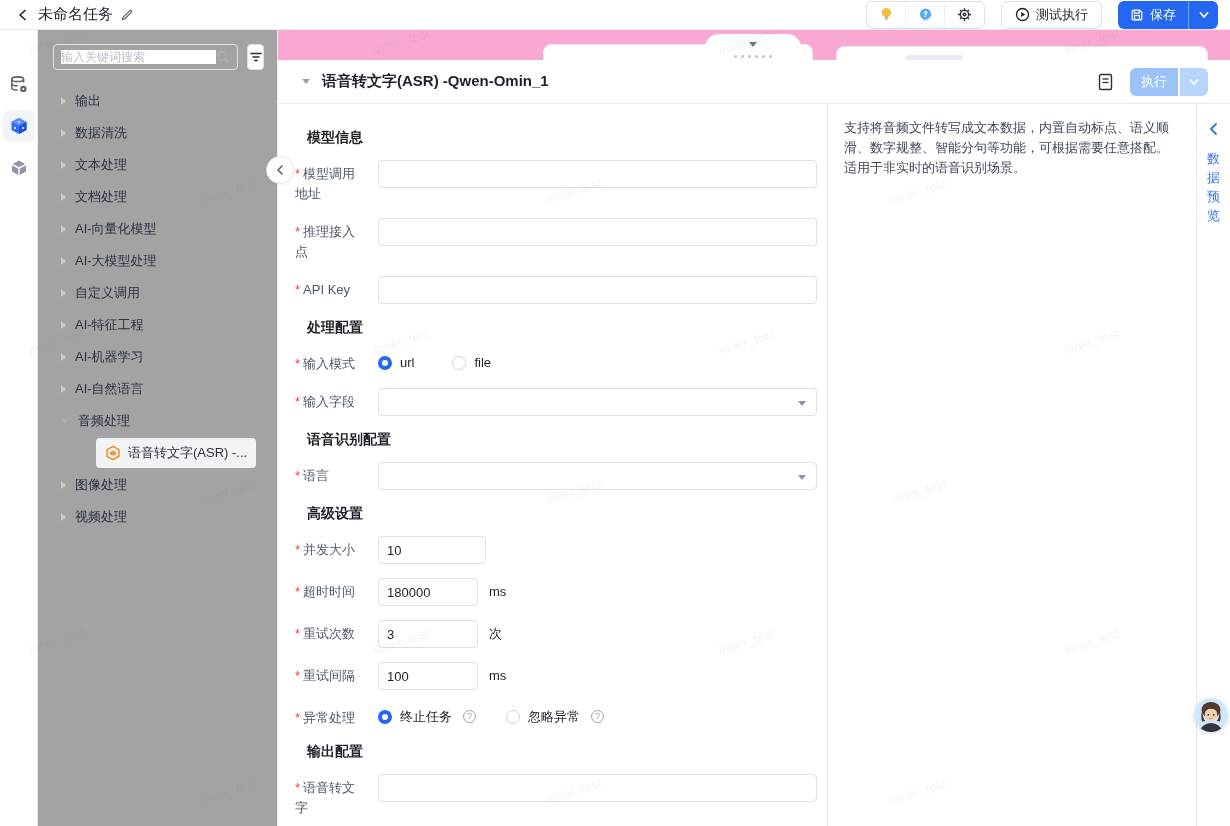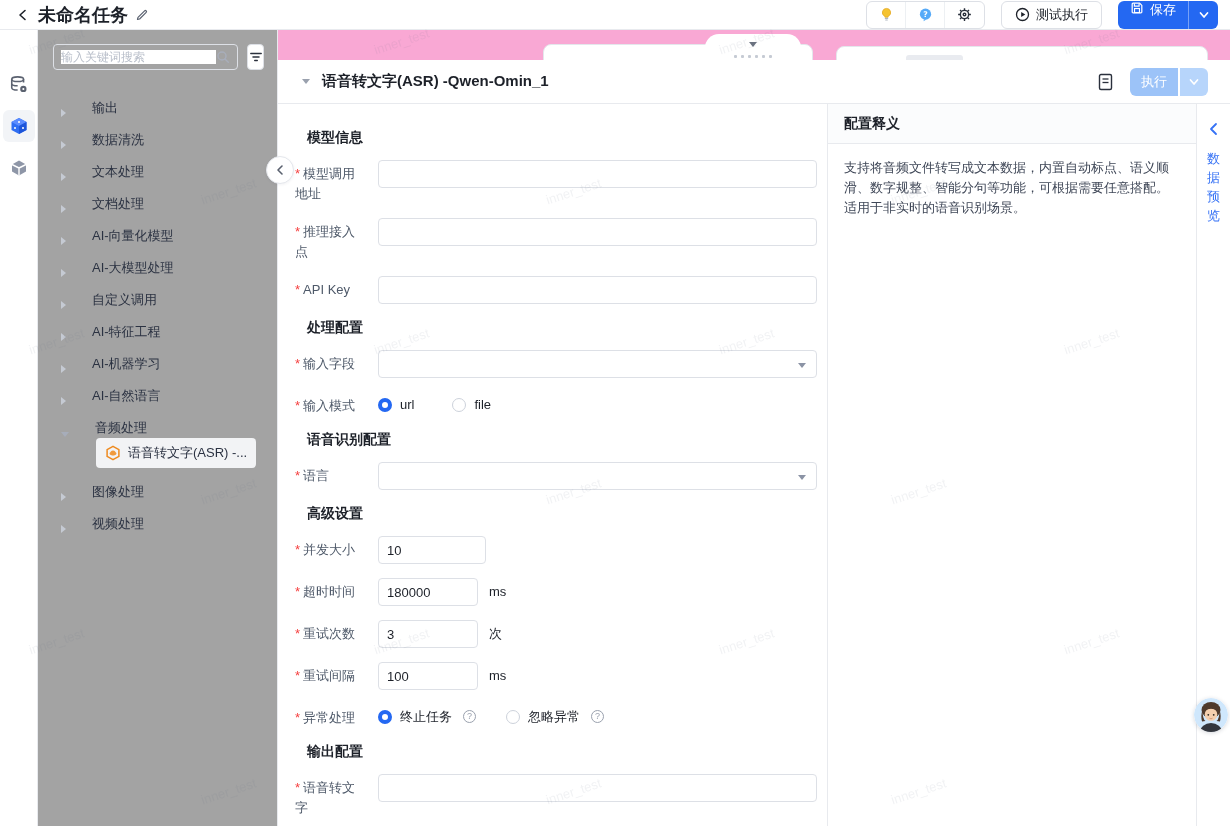--- a/index.html
+++ b/index.html
@@ -6,47 +6,47 @@
     --border:#e8eaee; --border2:#dde0e6; --txt:#1d2129; --label:#4e5969; --muted:#8a919f;
   }
   *{box-sizing:border-box;margin:0;padding:0}
   html,body{width:1230px;height:826px;overflow:hidden;background:#fff;
     font-family:"Liberation Sans","DejaVu Sans",sans-serif;color:var(--txt);}
   .app{position:relative;width:1230px;height:826px;}
 
   
   .hdr{height:30px;display:flex;align-items:center;padding:0 12px;border-bottom:1px solid var(--border);background:#fff;position:relative;z-index:12;}
   .hdr-back{width:22px;height:22px;display:flex;align-items:center;justify-content:center;cursor:pointer}
-  .hdr-title{font-size:18px;font-weight:700;margin:0 4px 0 4px;}
+  .hdr-title{font-size:15px;font-weight:400;margin:0 4px 0 4px;}
   .hdr-edit{width:20px;height:20px;display:flex;align-items:center;justify-content:center;cursor:pointer}
   .hdr-right{margin-left:auto;display:flex;align-items:center;gap:16px;}
   .icon-group{display:flex;height:28px;border:1px solid var(--border2);border-radius:6px;background:#fff;overflow:hidden}
   .icon-cell{width:39px;display:flex;align-items:center;justify-content:center;border-right:1px solid #edf0f3;cursor:pointer}
   .icon-cell:last-child{border-right:none}
   .btn-test{height:28px;display:flex;align-items:center;gap:6px;padding:0 13px;border:1px solid var(--border2);border-radius:6px;background:#fff;font-size:13px;cursor:pointer}
   .btn-save-wrap{display:flex;height:28px;border-radius:6px;overflow:hidden}
-  .btn-save{display:flex;gap:6px;padding:0 12px;background:#2468f2;color:#fff;font-size:13px;cursor:pointer}
+  .btn-save{display:flex;align-items:center;gap:6px;padding:0 12px;background:#2468f2;color:#fff;font-size:13px;cursor:pointer}
   .btn-save-caret{width:30px;display:flex;align-items:center;justify-content:center;background:#2468f2;border-left:1px solid rgba(255,255,255,.38);cursor:pointer}
 
   
   .shell{display:flex;height:796px;}
 
   .rail{width:38px;border-right:1px solid var(--border);background:#fff;display:flex;flex-direction:column;align-items:center;padding-top:38px;gap:10px;}
   .rail-item{width:32px;height:32px;border-radius:6px;display:flex;align-items:center;justify-content:center;cursor:pointer}
   .rail-item.active{background:#f2f4f7}
 
   .sidebar{width:240px;border-right:1px solid var(--border);background:#a3a3a3;padding:14px 13px 0 15px;}
   .search-row{display:flex;gap:9px;}
   .search-box{flex:1;height:26px;border:1px solid var(--border2);border-radius:4px;display:flex;align-items:center;padding:0 7px;}
   .search-box input{border:none;outline:none;flex:1;font-size:12px;min-width:0;font-family:inherit;color:var(--txt)}
   .search-box input::placeholder{color:#b9bfca}
   .filter-btn{width:27px;height:26px;border:1px solid var(--border2);border-radius:4px;display:flex;align-items:center;justify-content:center;cursor:pointer;background:#fff}
 
   .tree{margin-top:15px;font-size:13px;color:#2b3242;}
-  .tree-row{height:32px;display:flex;align-items:flex-end;gap:26px;padding-left:8px;cursor:pointer}
+  .tree-row{height:32px;display:flex;align-items:center;gap:9px;padding-left:8px;cursor:pointer}
   .caret{width:0;height:0;border-top:4px solid transparent;border-bottom:4px solid transparent;border-left:5px solid #c5cad3;flex-shrink:0}
   .caret.open{border-left:4px solid transparent;border-right:4px solid transparent;border-top:5px solid #a7adba;border-bottom:none}
   .tree-child{height:30px;margin:1px 0 1px 43px;display:flex;align-items:center;gap:7px;padding:0 9px;border-radius:4px;cursor:pointer;width:fit-content}
   .tree-child.selected{background:#f2f3f5}
 
   
   .main{flex:1;position:relative;background:#f9a8d4;min-width:0;}
   .ghost-card{position:absolute;background:#fff;border:1px solid #e4e7ec;border-radius:8px;}
   .ghost-inner{position:absolute;background:#e9ebf0;border-radius:3px;}
   .handle{position:absolute;left:427px;top:4px;width:96px;height:40px;background:#fff;border-radius:14px;z-index:4;display:flex;flex-direction:column;align-items:center;padding-top:8px;cursor:pointer}
@@ -338,41 +338,41 @@
             <div class="frow">
               <div class="flabel"><span class="star">*</span><span>API Key</span></div>
               <div class="fctrl">
                   <input class="inp" value="" style="">
                 </div>
             </div>
 
             <div class="sec-title">处理配置</div>
 
             <div class="frow">
-              <div class="flabel"><span class="star">*</span><span>输入字段</span></div>
-              <div class="fctrl">
-                  <div class="select">
-                    <span class="arr"></span>
-                  </div>
-                </div>
-            </div>
-
-            <div class="frow">
               <div class="flabel"><span class="star">*</span><span>输入模式</span></div>
               <div class="fctrl">
                   <div class="radio-row">
                 <span class="radio-opt">
                       <span class="radio sel"></span>
                       <span>url</span>
                     </span>
                 <span class="radio-opt">
                       <span class="radio"></span>
                       <span>file</span>
                     </span>
               </div>
+                </div>
+            </div>
+
+            <div class="frow">
+              <div class="flabel"><span class="star">*</span><span>输入字段</span></div>
+              <div class="fctrl">
+                  <div class="select">
+                    <span class="arr"></span>
+                  </div>
                 </div>
             </div>
 
             <div class="sec-title">语音识别配置</div>
 
             <div class="frow">
               <div class="flabel"><span class="star">*</span><span>语言</span></div>
               <div class="fctrl">
                   <div class="select">
                     <span class="arr"></span>
@@ -435,21 +435,20 @@
 
             <div class="frow">
               <div class="flabel"><span class="star">*</span><span>语音转文字</span></div>
               <div class="fctrl">
                   <input class="inp" value="" style="">
                 </div>
             </div>
           </div>
 
           <div class="help-col">
-            <div class="help-header">配置释义</div>
             <div class="help-body">支持将音频文件转写成文本数据，内置自动标点、语义顺滑、数字规整、智能分句等功能，可根据需要任意搭配。适用于非实时的语音识别场景。</div>
           </div>
 
           <div class="strip">
             <svg width="12" height="14" viewBox="0 0 12 14">
                 <polyline points="8,2 3,7 8,12" fill="none" stroke="#3672f5" stroke-width="1.8" stroke-linecap="round" stroke-linejoin="round"></polyline>
               </svg>
             <div class="strip-label">数据预览</div>
           </div>
         </div>

